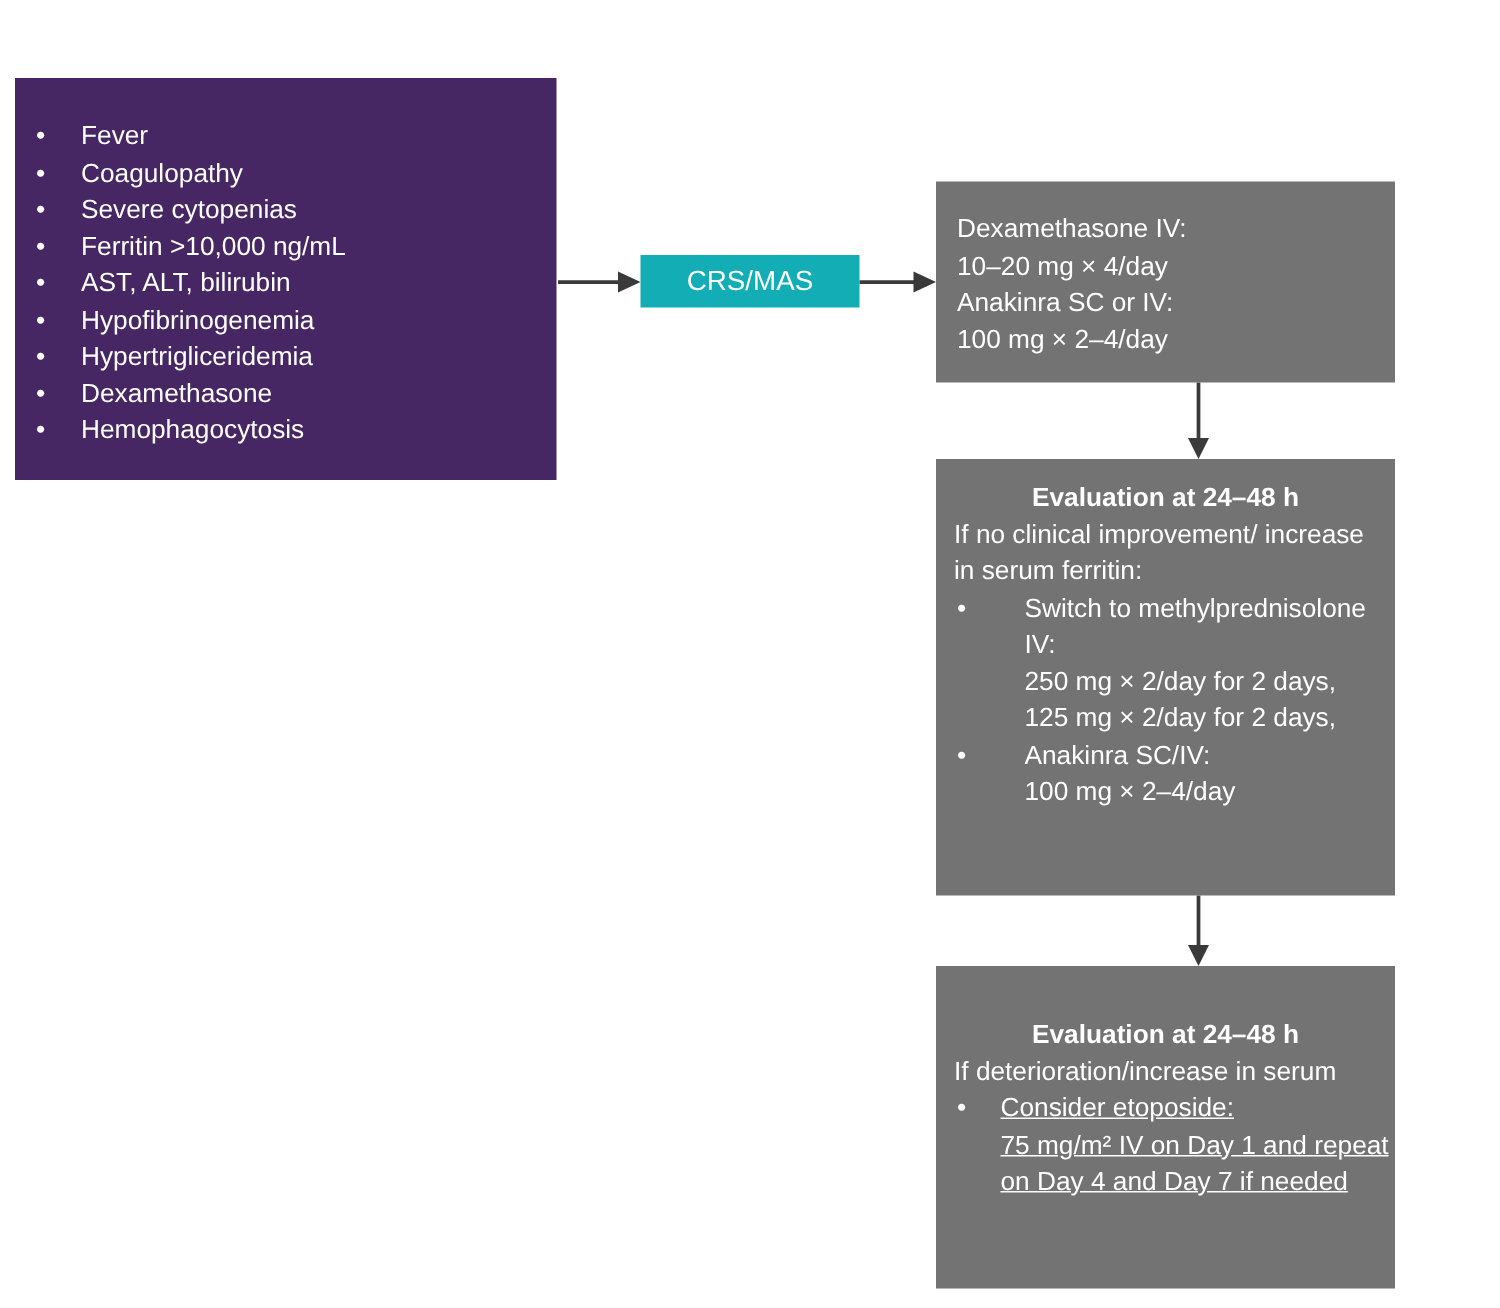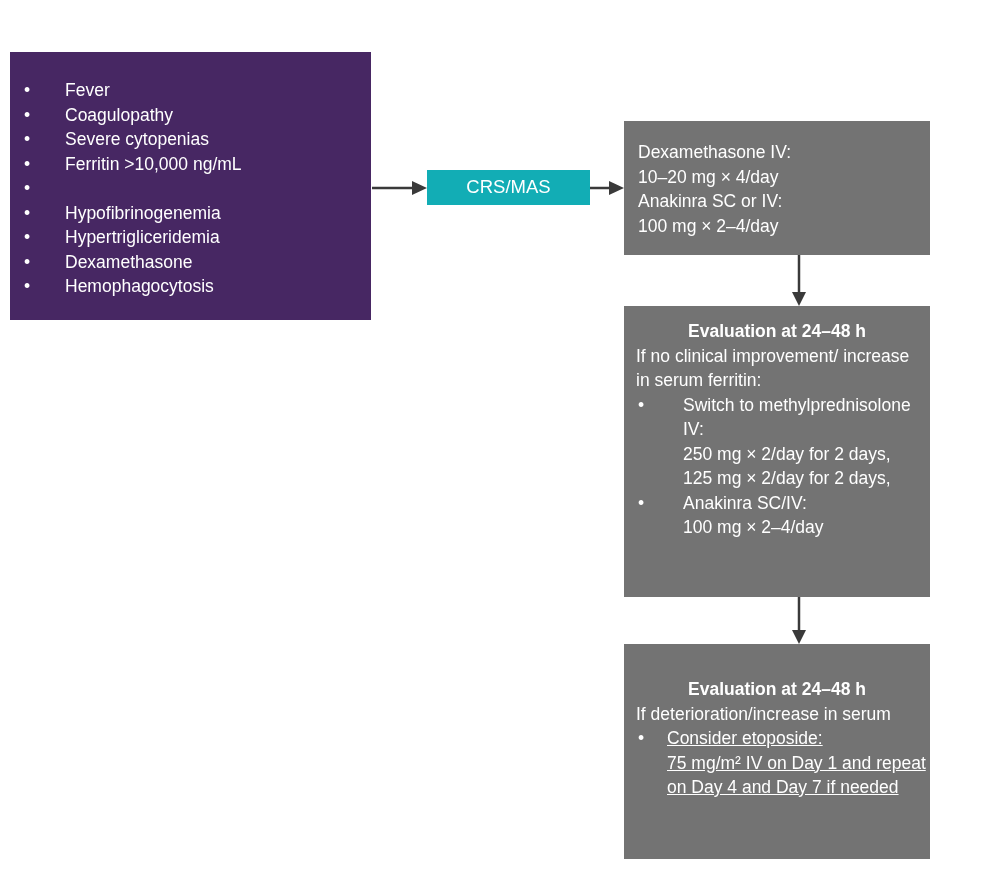--- a/index.html
+++ b/index.html
@@ -10,24 +10,24 @@
   }
   .canvas { position: absolute; left: 0; top: 0; width: 1000px; height: 872px; }
   .box { position: absolute; color: #ffffff; font-size: 17.5px; line-height: 24.5px; }
 
   .symptoms-box {
     left: 10px; top: 52px; width: 361px; height: 268px;
     background: #472763; padding-top: 26px;
   }
   .symptoms-box .item { position: relative; height: 24.5px; }
   .symptoms-box .bullet { position: absolute; left: 18px; top: 0; }
-  .symptoms-box .item .line { margin-left: 55px; }
+  .symptoms-box .item .line { margin-left: 44px; }
 
   .crs-node {
-    left: 427px; top: 170px; width: 163px; height: 35px;
+    left: 427px; top: 170px; width: 146px; height: 35px;
     background: #12adb5; display: flex; align-items: center; justify-content: center;
     font-size: 18.5px;
   }
 
   .gray { background: #737373; left: 624px; width: 306px; }
   .treatment-box { top: 121px; height: 134px; padding: 19px 10px 0 14px; }
 
   .eval-box-1 { top: 306px; height: 291px; padding-top: 13px; }
   .eval-box-2 { top: 644px; height: 215px; padding-top: 33px; }
   .heading { font-weight: bold; text-align: center; width: 100%; }
@@ -75,20 +75,21 @@
     <div class="item">
       <span class="bullet">•</span>
       <div class="line">Severe cytopenias</div>
     </div>
     <div class="item">
       <span class="bullet">•</span>
       <div class="line">Ferritin &gt;10,000 ng/mL</div>
     </div>
     <div class="item">
       <span class="bullet">•</span>
+      <div class="line">AST, ALT, bilirubin</div>
     </div>
     <div class="item">
       <span class="bullet">•</span>
       <div class="line">Hypofibrinogenemia</div>
     </div>
     <div class="item">
       <span class="bullet">•</span>
       <div class="line">Hypertrigliceridemia</div>
     </div>
     <div class="item">

